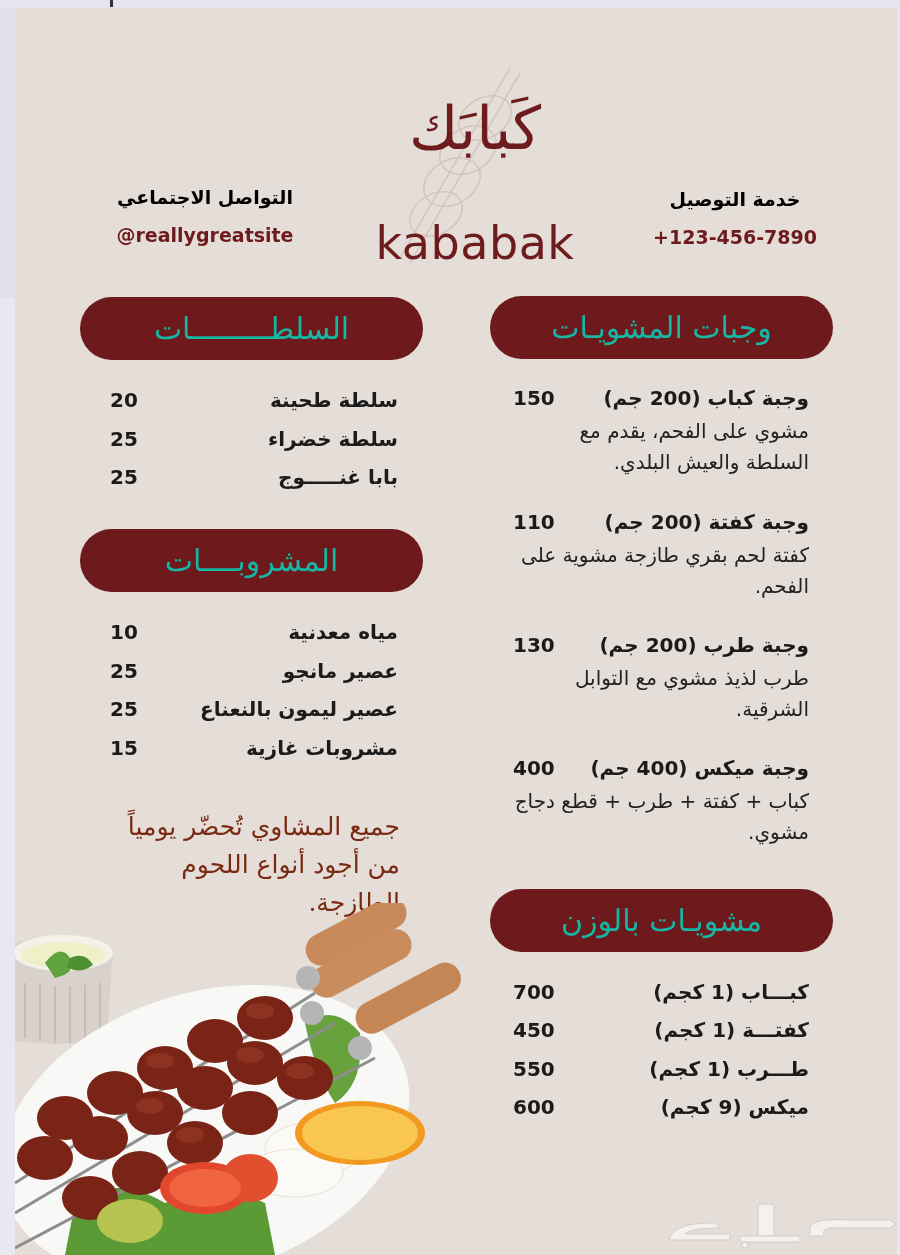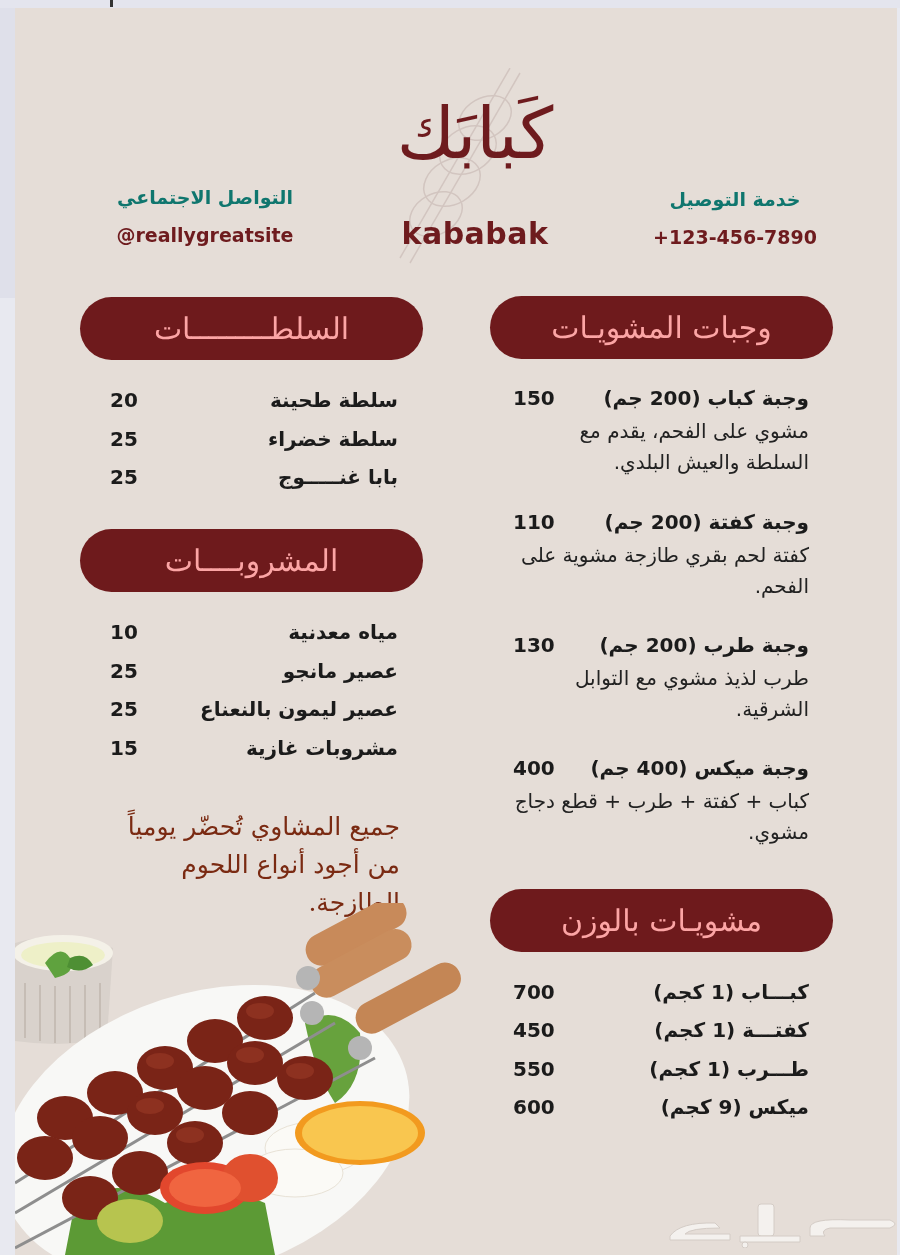--- a/index.html
+++ b/index.html
@@ -26,47 +26,47 @@
   }
 
   
   .logo-wrap { position: absolute; left: 315px; top: 60px; width: 300px; height: 210px; }
   .logo-watermark {
     position: absolute; left: 40px; top: 0px; width: 200px; height: 200px;
     opacity: 0.35;
   }
   .logo-ar {
     position: absolute; left: 0; top: 30px; width: 290px; text-align: center;
-    font-family: "DejaVu Serif", serif; font-size: 71px; color: #6e1b1e;
+    font-family: "DejaVu Serif", serif; font-size: 60px; color: #6e1b1e;
     direction: rtl; line-height: 1;
   }
   .logo-en {
     position: absolute; left: 0; top: 148px; width: 290px; text-align: center;
-    font-family: "DejaVu Sans", sans-serif; font-size: 30px; color: #6e1b1e;
-    font-weight: bold; letter-spacing: 0.5px;
+    font-family: "DejaVu Sans", sans-serif; font-size: 46px; color: #6e1b1e;
+    font-weight: normal; letter-spacing: 0.5px;
   }
   .contact {
     position: absolute; text-align: center; direction: rtl;
   }
   .contact .label {
-    font-family: "DejaVu Sans", sans-serif; font-weight: bold; font-size: 19px; color: #0f766e;
+    font-family: "DejaVu Sans", sans-serif; font-weight: bold; font-size: 19px; color: #000000;
   }
   .contact .value {
     font-family: "DejaVu Sans", sans-serif; font-weight: bold; font-size: 19px; color: #6e1b1e;
     margin-top: 16px; direction: ltr;
   }
   .contact-social { left: 80px; top: 178px; width: 220px; }
   .contact-delivery { left: 615px; top: 180px; width: 210px; }
 
   
   .pill {
     position: absolute; height: 63px; border-radius: 32px;
     background: #6e1a1c;
     display: flex; align-items: center; justify-content: center;
-    color: #fca5a5; font-family: "DejaVu Serif", serif; font-size: 30px;
+    color: #14b8a6; font-family: "DejaVu Serif", serif; font-size: 30px;
     direction: rtl;
   }
   .pill-grills { left: 475px; top: 288px; width: 343px; }
   .pill-salads { left: 65px; top: 289px; width: 343px; }
   .pill-drinks { left: 65px; top: 521px; width: 343px; }
   .pill-weight { left: 475px; top: 881px; width: 343px; }
 
   
   .row {
     position: absolute; display: flex; justify-content: space-between; align-items: center;

